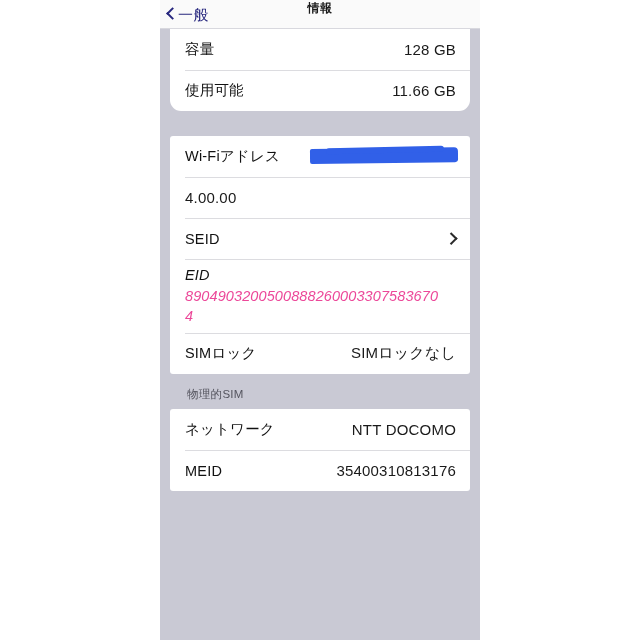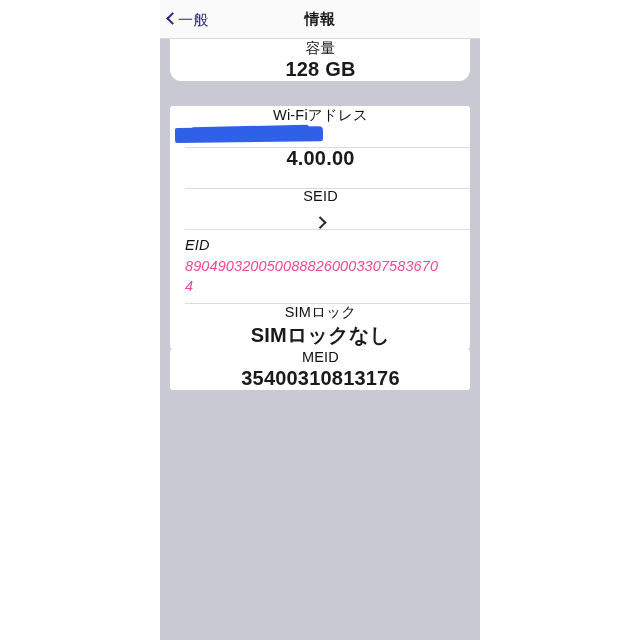--- a/index.html
+++ b/index.html
@@ -26,25 +26,24 @@
     top: 0;
     width: 320px;
     height: 640px;
     background: #c9c9d4;
     overflow: hidden;
   }
 
   
   .navbar {
     position: relative;
-    height: 39px;
+    height: 29px;
     background: #fafafa;
     border-bottom: 1px solid #d8d8de;
     display: flex;
-    align-items: center;
     box-sizing: border-box;
   }
 
   .back-btn {
     display: flex;
     align-items: center;
     gap: 3px;
     padding-left: 5px;
     color: #27277e;
     font-size: 15px;
@@ -74,21 +73,21 @@
     font-size: 15px;
     color: #27277e;
     letter-spacing: 0.5px;
   }
 
   .nav-title {
     position: absolute;
     left: 0;
     right: 0;
     text-align: center;
-    font-size: 15px;
+    font-size: 12px;
     font-weight: bold;
     color: #1a1a1a;
     letter-spacing: 0.5px;
     pointer-events: none;
   }
 
   
   .content {
     position: relative;
     padding: 0 10px;
@@ -109,47 +108,45 @@
   }
 
   .row {
     display: flex;
     align-items: center;
     justify-content: space-between;
     min-height: 41px;
     padding: 0 14px 0 15px;
     box-sizing: border-box;
     position: relative;
-    flex-direction: column;
   }
 
   .row + .row::before {
     content: "";
     position: absolute;
     left: 15px;
     right: 0;
     top: 0;
     height: 1px;
     background: #dcdce0;
   }
 
   .row-label {
     font-size: 14.5px;
     color: #111111;
     letter-spacing: 0.2px;
     white-space: nowrap;
   }
 
   .row-value {
-    font-size: 20px;
+    font-size: 15px;
     color: #1a1a1a;
     letter-spacing: 0.2px;
     text-align: right;
     white-space: nowrap;
-    font-weight: bold;
   }
 
   
   .row.disclosure .chev {
     width: 9px;
     height: 13px;
     position: relative;
     flex: none;
   }
   .row.disclosure .chev::before {
@@ -263,20 +260,24 @@
       <div class="nav-title">情報</div>
     </div>
 
     <div class="content">
 
       <div class="card clipped-top">
         <div class="row">
           <span class="row-label">容量</span>
           <span class="row-value">128 GB</span>
         </div>
+        <div class="row">
+          <span class="row-label">使用可能</span>
+          <span class="row-value">11.66 GB</span>
+        </div>
       </div>
 
       <div class="gap"></div>
 
       <div class="card">
 
         <div class="row">
           <span class="row-label">Wi-Fiアドレス</span>
           <span class="redact-wrap">
             <span class="redact redact-a"></span>
@@ -299,22 +300,27 @@
           <span class="row-value-multiline">89049032005008882600033075836704</span>
         </div>
 
         <div class="row">
           <span class="row-label">SIMロック</span>
           <span class="row-value">SIMロックなし</span>
         </div>
 
       </div>
 
+      <div class="section-header">物理的SIM</div>
 
       <div class="card">
+        <div class="row">
+          <span class="row-label">ネットワーク</span>
+          <span class="row-value">NTT DOCOMO</span>
+        </div>
         <div class="row">
           <span class="row-label">MEID</span>
           <span class="row-value">35400310813176</span>
         </div>
       </div>
 
     </div>
   </div>
 </div>
 

